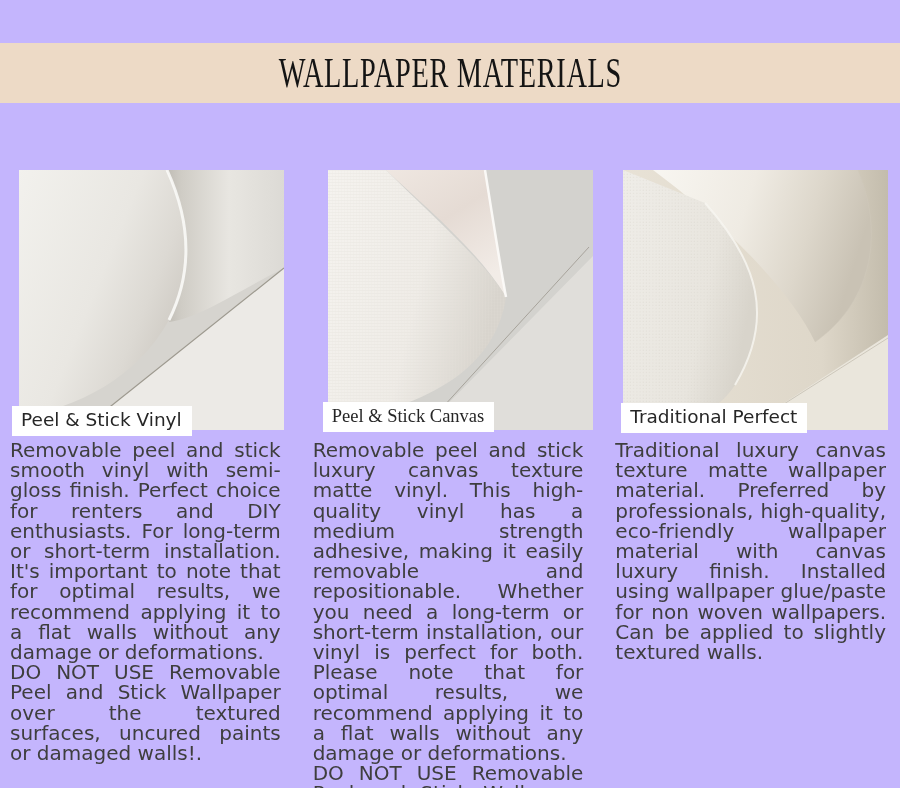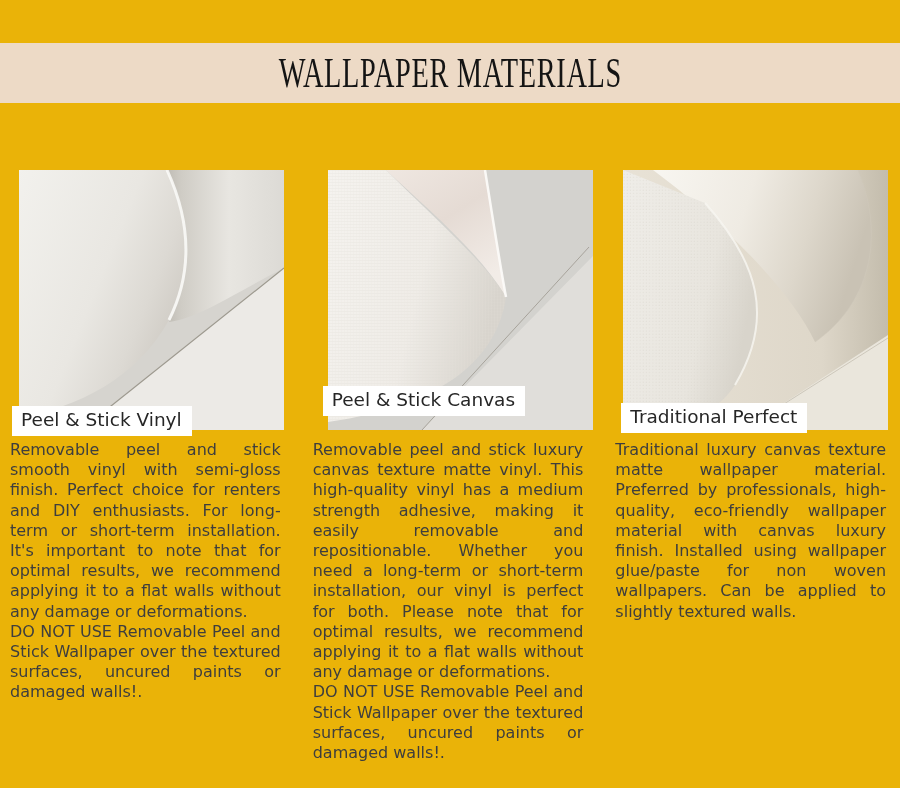--- a/index.html
+++ b/index.html
@@ -1,18 +1,18 @@
 <!DOCTYPE html>
 <html><head>
 <meta charset="utf-8">
 <style>
   html,body{margin:0;padding:0;}
   .canvas{
     position:relative; width:900px; height:788px;
-    background:#eab308; overflow:hidden;
+    background:#c4b5fd; overflow:hidden;
     font-family:"DejaVu Sans","Liberation Sans",sans-serif;
   }
   
   .band{
     margin-top:43px; height:60px; background:#eddac6;
     display:flex; align-items:center; justify-content:center;
   }
   .title{
     font-family:"Liberation Serif",serif;
     font-size:42px; font-weight:400; color:#141414;
@@ -26,24 +26,24 @@
   .col{flex:1; min-width:0; position:relative;}
   .photo-wrap{position:relative; height:260px;}
   .photo{position:absolute; top:0; width:265px; height:260px; display:block;}
   .col1 .photo{left:9px;} .col2 .photo{left:15px;} .col3 .photo{left:8px;}
   .material-label{
     position:absolute; background:#ffffff; color:#262626;
     font-size:18.5px; line-height:1.1; padding:4px 10px 6px 9px;
     white-space:nowrap; z-index:2;
   }
   .col1 .material-label{left:2px; top:236px;}
-  .col2 .material-label{left:10px; top:216px;}
+  .col2 .material-label{left:10px; top:232px;font-family:Liberation Serif, serif;}
   .col3 .material-label{left:6px; top:233px;}
   .desc{
-    margin-top:10px; font-size:16px; line-height:20.2px; color:#3e3e3e;
+    margin-top:10px; font-size:20px; line-height:20.2px; color:#3e3e3e;
     text-align:justify; text-justify:inter-word;
   }
   .warn{
     display:block; 
     text-decoration-thickness:1.2px; text-underline-offset:3.5px;
     text-decoration-skip-ink:none;
   }
   .warn:empty{display:none;}
   .footer{
     position:absolute; left:0; right:0; top:750px; text-align:center;

